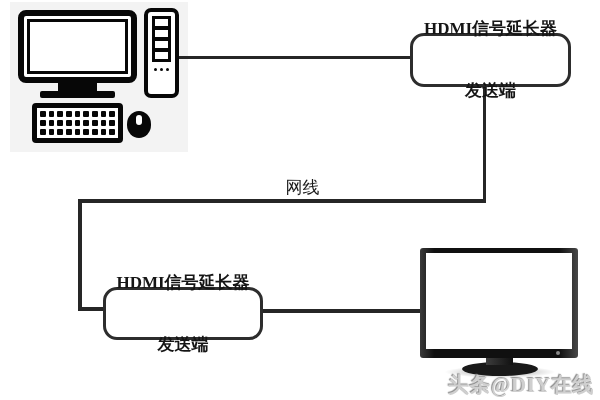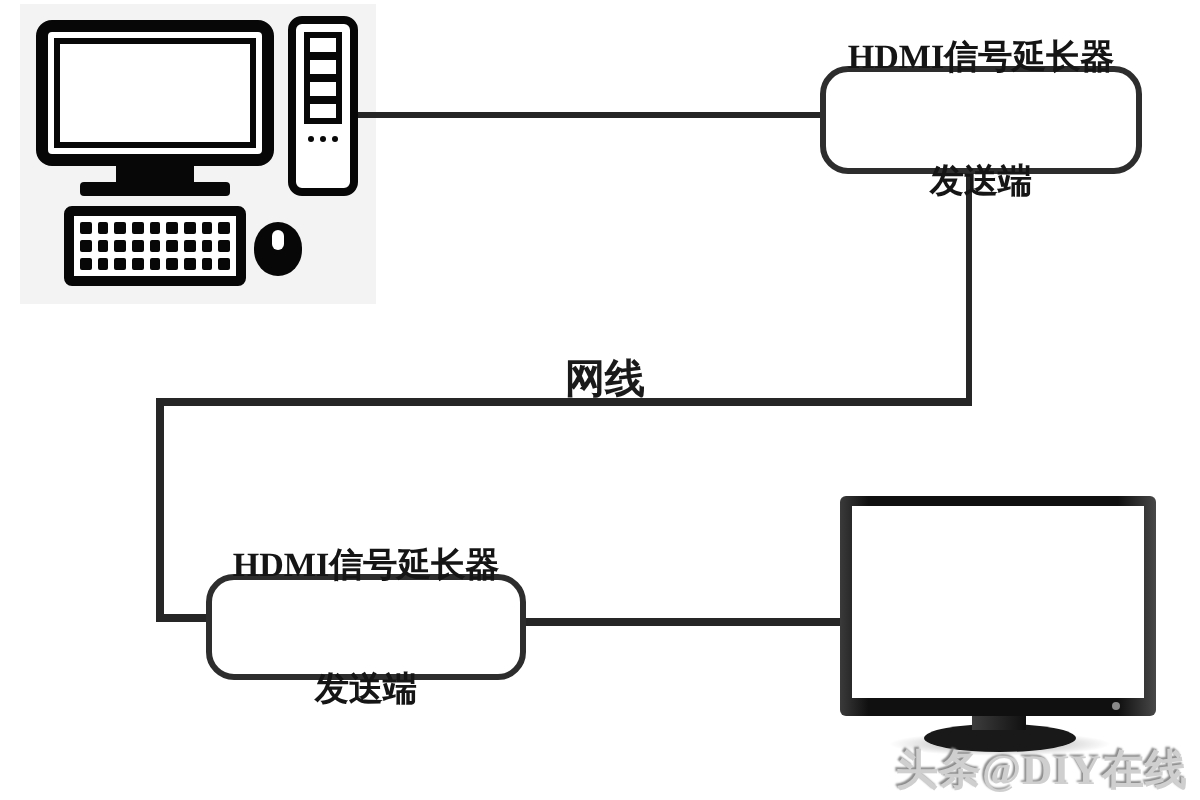--- a/index.html
+++ b/index.html
@@ -54,21 +54,21 @@
 
   
   .ext-box { border:3px solid #2d2d2d; border-radius:14px; background:#fff;
     display:flex; flex-direction:column; align-items:center; justify-content:center;
     font-size:17px; font-weight:600; line-height:22px; color:#151515; text-align:center; }
   .ext-top    { left:410px; top:33px;  width:161px; height:54px; }
   .ext-bottom { left:103px; top:287px; width:160px; height:53px; }
 
   
   .cable-label { left:250px; top:176px; width:105px; text-align:center;
-    font-size:20px; font-weight:700; color:#1a1a1a; }
+    font-size:17px; font-weight:400; color:#1a1a1a; }
 
   
   .lcd-shadow { left:444px; top:366px; width:112px; height:12px; border-radius:50%;
     background:radial-gradient(ellipse at center, rgba(0,0,0,.38) 0%, rgba(0,0,0,0) 70%); }
   .lcd-base { left:462px; top:362px; width:76px; height:14px; border-radius:50%;
     background:#191919; }
   .lcd-neck { left:486px; top:355px; width:27px; height:10px;
     background:linear-gradient(to right,#3d3d3d,#101010); }
   .lcd-bezel { left:420px; top:248px; width:158px; height:110px; border-radius:3px;
     background:linear-gradient(to right,#3a3a3a 0%,#101010 9%,#101010 88%,#484848 100%); }

